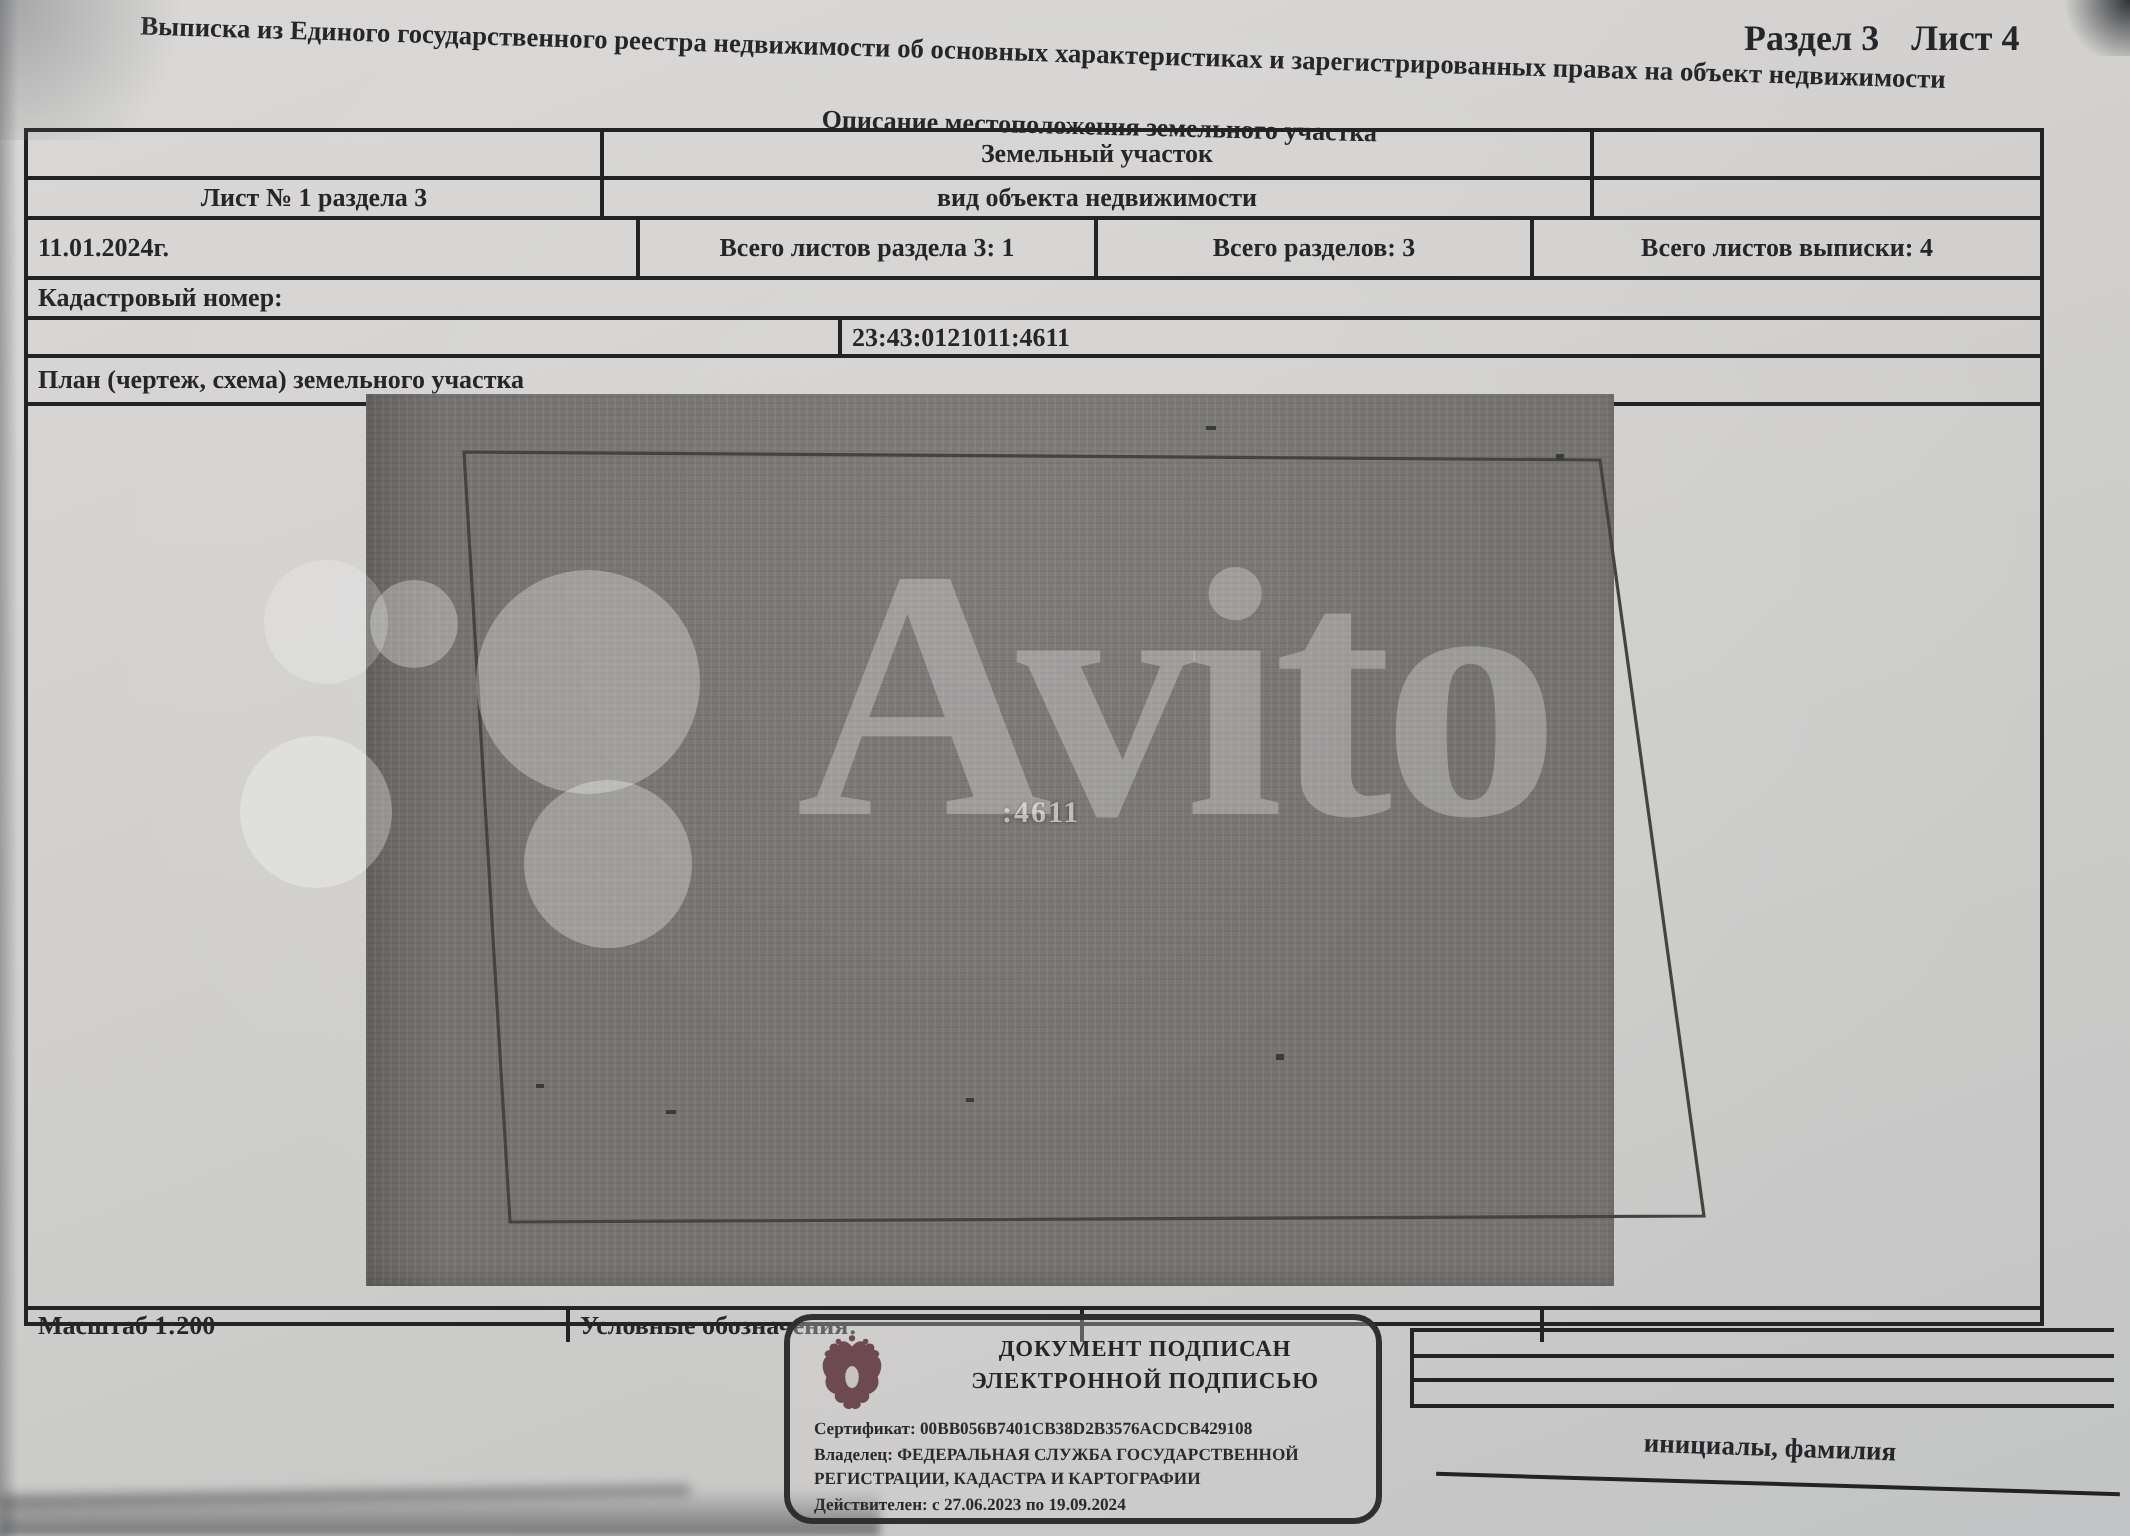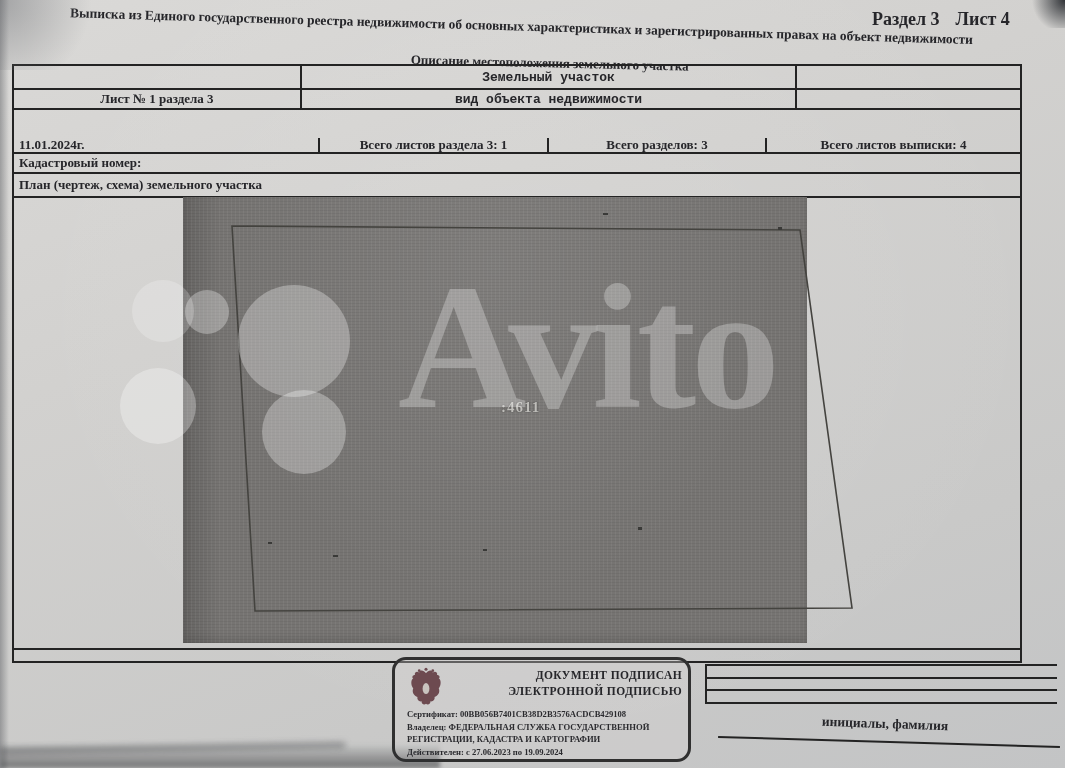--- a/index.html
+++ b/index.html
@@ -17,24 +17,24 @@
   .doc-subtitle{position:absolute;left:210px;top:47px;width:680px;text-align:center;
          font-size:13px;font-weight:bold;transform:rotate(1.4deg);transform-origin:0 0;}
   
   .doc-table{position:absolute;left:12px;top:64px;width:1010px;height:599px;
          border:2px solid #232323;box-sizing:border-box;}
   .trow{display:flex;box-sizing:border-box;border-bottom:2px solid #232323;font-size:13px;font-weight:bold;}
   .tcell{box-sizing:border-box;display:flex;align-items:center;}
   .br{border-right:2px solid #232323;}
   .ctr{justify-content:center;text-align:center;}
   .lft{padding-left:5px;}
-  .r1{height:24px;} .r2{height:20px;} .r3{height:16px;margin-top:28px;} .r4{height:20px;}
+  .r1{height:24px;} .r2{height:20px;} .r3{height:30px;} .r4{height:20px;}
   .r5{height:19px;} .r6{height:24px;} .r7{height:452px;border-bottom:2px solid #232323;}
   .r8{height:16px;border-bottom:none;}
-  .w288{width:288px;} .w495{width:495px;font-family:Liberation Mono, monospace;} .w306{width:306px;} .w229{width:229px;text-align:center;}
+  .w288{width:288px;} .w495{width:495px;} .w306{width:306px;} .w229{width:229px;text-align:center;}
   .w218{width:218px;} .w407{width:407px;} .w271{width:271px;} .w257{width:257px;} .w230{width:230px;}
   .grow{flex:1;}
   
   .plan{position:absolute;left:183px;top:197px;width:624px;height:446px;
         background-color:#767472;
         background-image:
           repeating-linear-gradient(0deg,rgba(0,0,0,0.055) 0 1px,transparent 1px 3px),
           repeating-linear-gradient(90deg,rgba(255,255,255,0.05) 0 1px,transparent 1px 4px),
           linear-gradient(90deg,rgba(0,0,0,0.14),transparent 6%),
           radial-gradient(ellipse at 50% 15%,rgba(255,255,255,0.07),transparent 65%);
@@ -56,21 +56,21 @@
   
   .pos-box{position:absolute;left:15px;top:668px;width:377px;height:45px;
         border:2px solid #232323;box-sizing:border-box;}
   .pos-top{height:17px;border-bottom:2px solid #232323;box-sizing:border-box;}
   .pos-caption{height:24px;display:flex;align-items:center;justify-content:center;
         font-size:13.5px;font-weight:bold;}
   .stamp{position:absolute;left:392px;top:657px;width:299px;height:105px;
         border:3px solid #303030;border-radius:14px;box-sizing:border-box;
         background:rgba(214,213,211,0.35);}
   .stamp-eagle{position:absolute;left:14px;top:6px;width:34px;height:40px;}
-  .stamp-title{position:absolute;left:68px;right:6px;top:9px;text-align:right;
+  .stamp-title{position:absolute;left:68px;right:6px;top:9px;text-align:center;
         font-size:11.5px;font-weight:bold;letter-spacing:0.4px;}
   .stamp-title .t2{margin-top:4px;}
   .stamp-details{position:absolute;left:12px;right:4px;top:48px;
         font-size:8.6px;font-weight:bold;line-height:12.5px;color:#2a2a2e;}
   .right-lines .hl{position:absolute;height:2px;background:#232323;}
   .right-lines .vl{position:absolute;width:2px;background:#232323;}
   .name-caption{position:absolute;left:800px;top:716px;width:170px;text-align:center;
         font-size:13.5px;font-weight:bold;transform:rotate(2deg);}
   .name-line{position:absolute;left:718px;top:741px;width:342px;height:2px;background:#232323;
         transform:rotate(1.7deg);}
@@ -111,24 +111,34 @@
     </div>
     <div class="trow r3">
       <div class="tcell w306 br lft">11.01.2024г.</div>
       <div class="tcell w229 br ctr">Всего листов раздела 3: 1</div>
       <div class="tcell w218 br ctr">Всего разделов: 3</div>
       <div class="tcell grow ctr">Всего листов выписки: 4</div>
     </div>
     <div class="trow r4">
       <div class="tcell grow lft">Кадастровый номер:</div>
     </div>
+    <div class="trow r5">
+      <div class="tcell w407 br"></div>
+      <div class="tcell grow lft">23:43:0121011:4611</div>
+    </div>
     <div class="trow r6">
       <div class="tcell grow lft">План (чертеж, схема) земельного участка</div>
     </div>
     <div class="trow r7"></div>
+    <div class="trow r8">
+      <div class="tcell w271 br lft">Масштаб 1:200</div>
+      <div class="tcell w257 br lft">Условные обозначения:</div>
+      <div class="tcell w230 br"></div>
+      <div class="tcell grow"></div>
+    </div>
   </div>
 
   <div class="plan">
     <svg width="700" height="446" viewBox="0 0 700 446">
       <polygon points="49,29 617,33 669,411 72,414" fill="none" stroke="#44433f" stroke-width="1.6"></polygon>
       <rect x="85" y="345" width="4" height="2" fill="#3a3a38"></rect>
       <rect x="150" y="358" width="5" height="2" fill="#3a3a38"></rect>
       <rect x="300" y="352" width="4" height="2" fill="#3a3a38"></rect>
       <rect x="420" y="16" width="5" height="2" fill="#3a3a38"></rect>
       <rect x="455" y="330" width="4" height="3" fill="#3a3a38"></rect>

